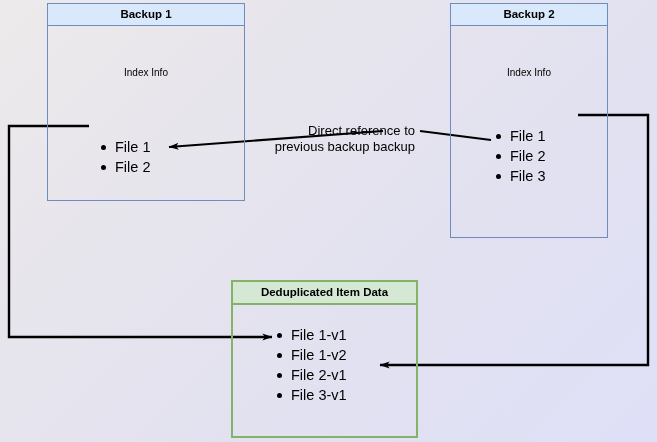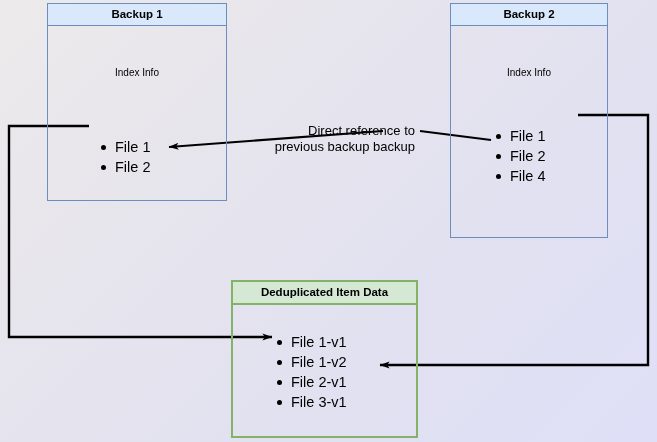--- a/index.html
+++ b/index.html
@@ -134,44 +134,44 @@
 
     <g>
       <path d="M89,126 L9,126 L9,337 L272,337" fill="none" stroke="#000000" stroke-width="2.4" marker-end="url(#arrowEnd)"></path>
     </g>
 
     <g>
       <path d="M578,115 L648,115 L648,365 L380,365" fill="none" stroke="#000000" stroke-width="2.4" marker-end="url(#arrowEnd)"></path>
     </g>
   </svg>
 
-  <div class="node node-blue" style="left:47px; top:3px; width:180px; height:198px;">
+  <div class="node node-blue" style="left:47px; top:3px; width:198px; height:198px;">
     <div class="node-header">Backup 1</div>
     <div class="node-body">
       <div class="index-title" style="top:41px;">Index Info</div>
       <ul class="bullet-list" style="left:52px; top:111px;">
         <li>File 1</li>
         <li>File 2</li>
       </ul>
     </div>
   </div>
 
   <div class="node node-blue" style="left:450px; top:3px; width:158px; height:235px;">
     <div class="node-header">Backup 2</div>
     <div class="node-body">
       <div class="index-title" style="top:41px;">Index Info</div>
       <ul class="bullet-list" style="left:44px; top:100px;">
         <li>File 1</li>
         <li>File 2</li>
-        <li>File 4</li>
+        <li>File 3</li>
       </ul>
     </div>
   </div>
 
-  <div class="node node-green" style="left:231px; top:280px; width:187px; height:158px;gap:7px;">
+  <div class="node node-green" style="left:231px; top:280px; width:187px; height:158px;">
     <div class="node-header">Deduplicated Item Data</div>
     <div class="node-body">
       <ul class="bullet-list" style="left:43px; top:20px;">
         <li>File 1-v1</li>
         <li>File 1-v2</li>
         <li>File 2-v1</li>
         <li>File 3-v1</li>
       </ul>
     </div>
   </div>

